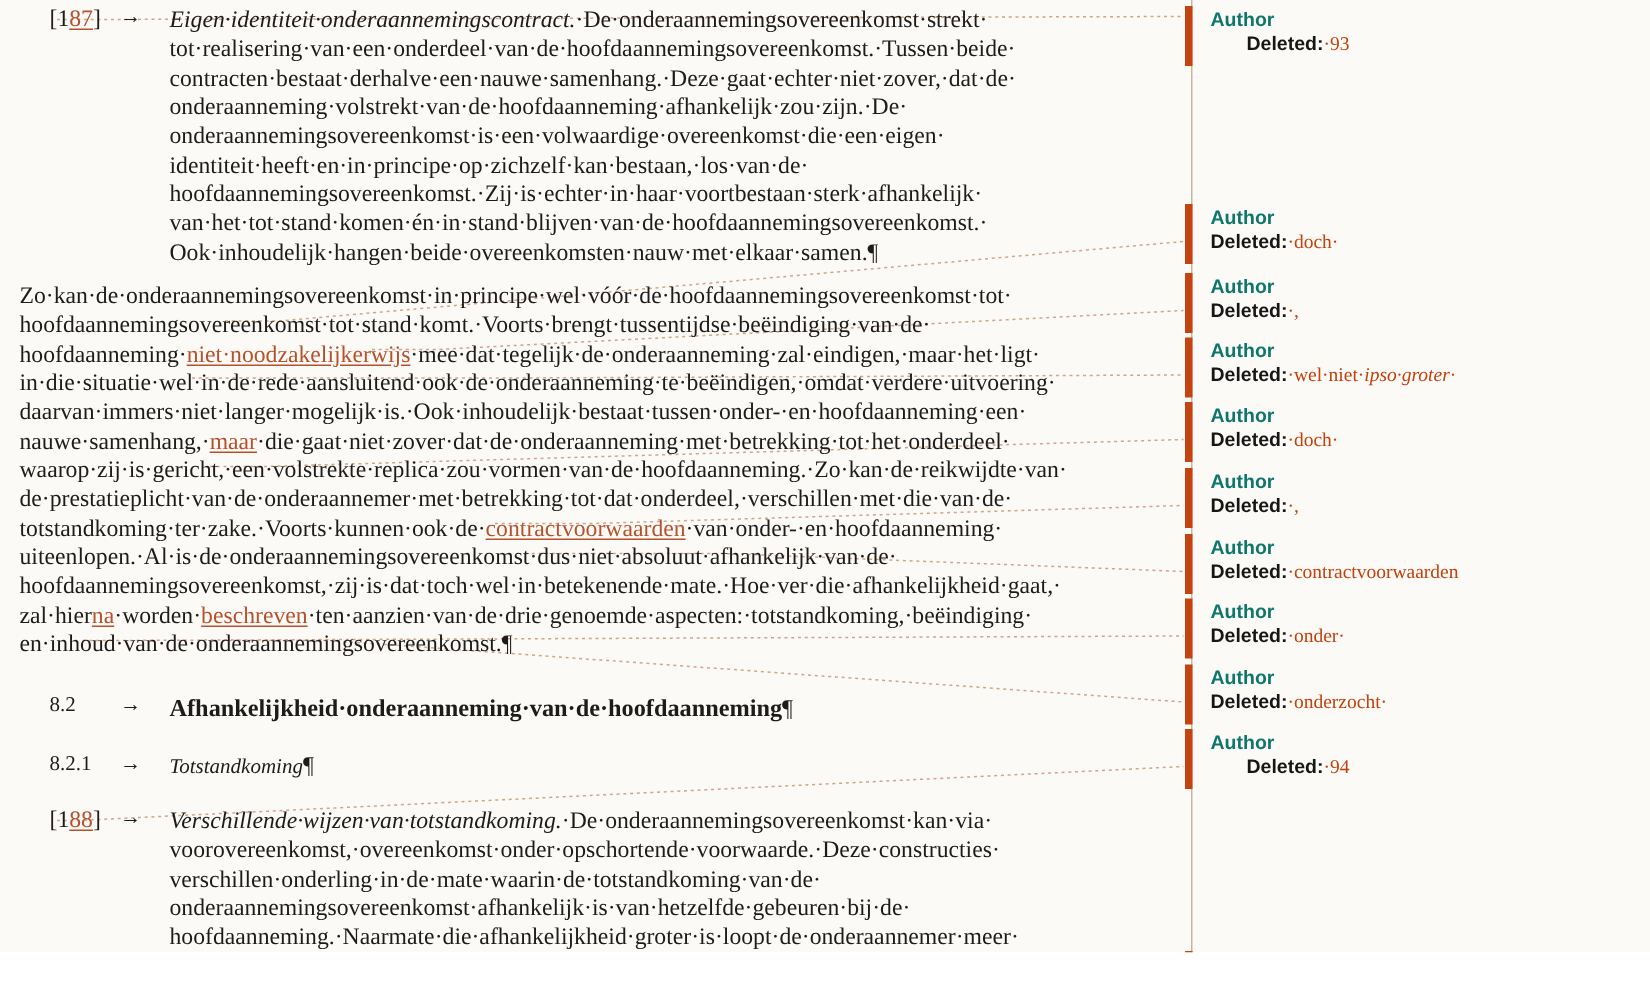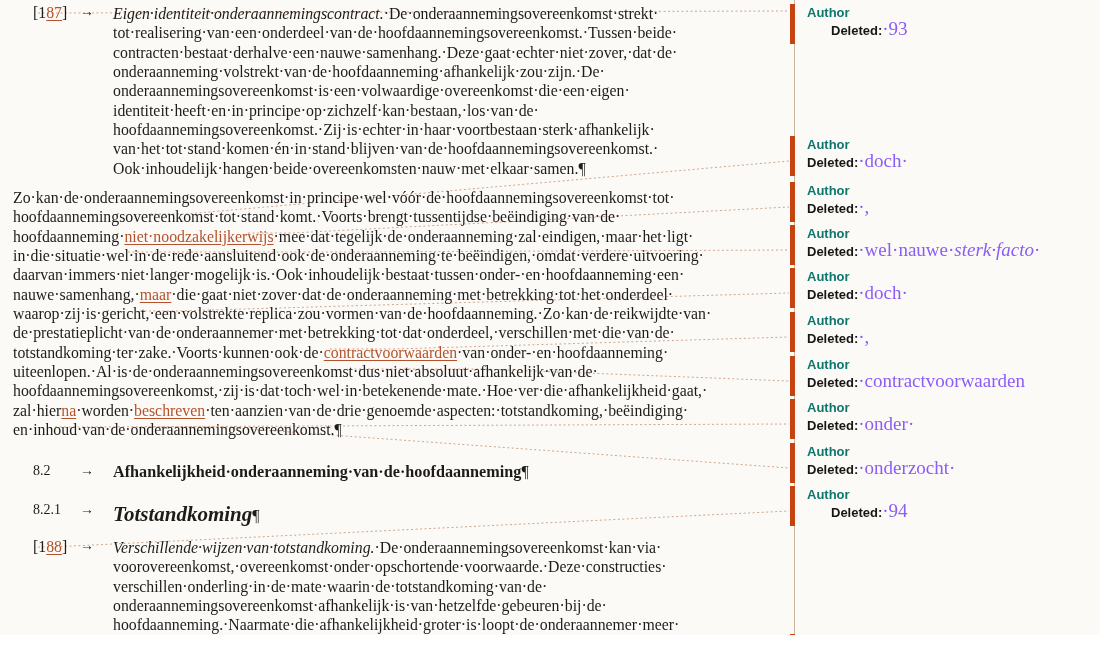--- a/index.html
+++ b/index.html
@@ -7,30 +7,30 @@
         font-family:"Liberation Serif",serif;color:#1d1c1b;}
   .leaders{position:absolute;left:0;top:0;width:1100px;height:670px;pointer-events:none;}
   .para{position:absolute;}
   .tline{white-space:nowrap;height:19.35px;font-size:15.8px;line-height:19.35px;}
   .num{position:absolute;left:33px;top:0;font-size:15.8px;}
   .tabarrow{position:absolute;left:80px;top:0;font-size:14px;color:#1d1c1b;}
   .body-ind{position:absolute;left:113px;top:0;}
   .ins{color:#b5512b;text-decoration:underline;text-underline-offset:2px;}
   .it{font-style:italic;}
   .h1 .txt{font-weight:bold;font-size:16.2px;}
-  .h2 .txt{font-weight:bold;font-style:italic;font-size:21px;}
+  .h2 .txt{font-weight:normal;font-style:italic;font-size:14px;}
   .h1 .hnum,.h2 .hnum{font-weight:normal;font-size:14px;position:absolute;left:33px;top:0;}
   .h1 .htxt,.h2 .htxt{position:absolute;left:113px;top:0;white-space:nowrap;}
   .markup-vline{position:absolute;left:794px;top:0;width:1px;height:670px;background:#c9b49d;}
   .bar{position:absolute;left:790px;width:5px;background:#c4430e;}
   .balloon{position:absolute;left:807px;width:285px;}
   .b-author{font-family:"Liberation Sans",sans-serif;font-weight:bold;font-size:13px;line-height:15px;color:#0f766e;}
   .b-del{font-family:"Liberation Sans",sans-serif;font-weight:bold;font-size:13px;line-height:16px;color:#161616;margin-top:1px;}
   .b-del.indent{padding-left:24px;}
-  .b-content{font-family:"Liberation Serif",serif;font-weight:normal;font-size:19px;color:#8b5cf6;}
+  .b-content{font-family:"Liberation Serif",serif;font-weight:normal;font-size:13px;color:#c2410c;}
   .pilcrow{color:#1d1c1b;text-decoration:none;}
 </style>
 </head>
 <body>
 
 <div class="page">
   <svg class="leaders" id="leaders" xmlns="http://www.w3.org/2000/svg">
       <polyline points="38,13 62,13 789,11" fill="none" stroke="#c99579" stroke-width="1" stroke-dasharray="2,2.5" opacity="0.85"></polyline>
       <polyline points="150,214 186,214 789,161" fill="none" stroke="#c99579" stroke-width="1" stroke-dasharray="2,2.5" opacity="0.85"></polyline>
       <polyline points="248,233 292,233 789,207" fill="none" stroke="#c99579" stroke-width="1" stroke-dasharray="2,2.5" opacity="0.85"></polyline>
@@ -110,21 +110,21 @@
         <div class="b-del"><span>Deleted:</span><span class="b-content"><span>·doch·</span></span></div>
       </div>
       <div class="bar" style="top: 182px; height: 40px;"></div>
       <div class="balloon" style="top: 183px;">
         <div class="b-author">Author</div>
         <div class="b-del"><span>Deleted:</span><span class="b-content"><span>·,</span></span></div>
       </div>
       <div class="bar" style="top: 225px; height: 40px;"></div>
       <div class="balloon" style="top: 226px;">
         <div class="b-author">Author</div>
-        <div class="b-del"><span>Deleted:</span><span class="b-content"><span>·wel·nauwe·</span><span class="it">sterk·facto</span><span>·</span></span></div>
+        <div class="b-del"><span>Deleted:</span><span class="b-content"><span>·wel·niet·</span><span class="it">ipso·groter</span><span>·</span></span></div>
       </div>
       <div class="bar" style="top: 268px; height: 40px;"></div>
       <div class="balloon" style="top: 269px;">
         <div class="b-author">Author</div>
         <div class="b-del"><span>Deleted:</span><span class="b-content"><span>·doch·</span></span></div>
       </div>
       <div class="bar" style="top: 312px; height: 40px;"></div>
       <div class="balloon" style="top: 313px;">
         <div class="b-author">Author</div>
         <div class="b-del"><span>Deleted:</span><span class="b-content"><span>·,</span></span></div>

